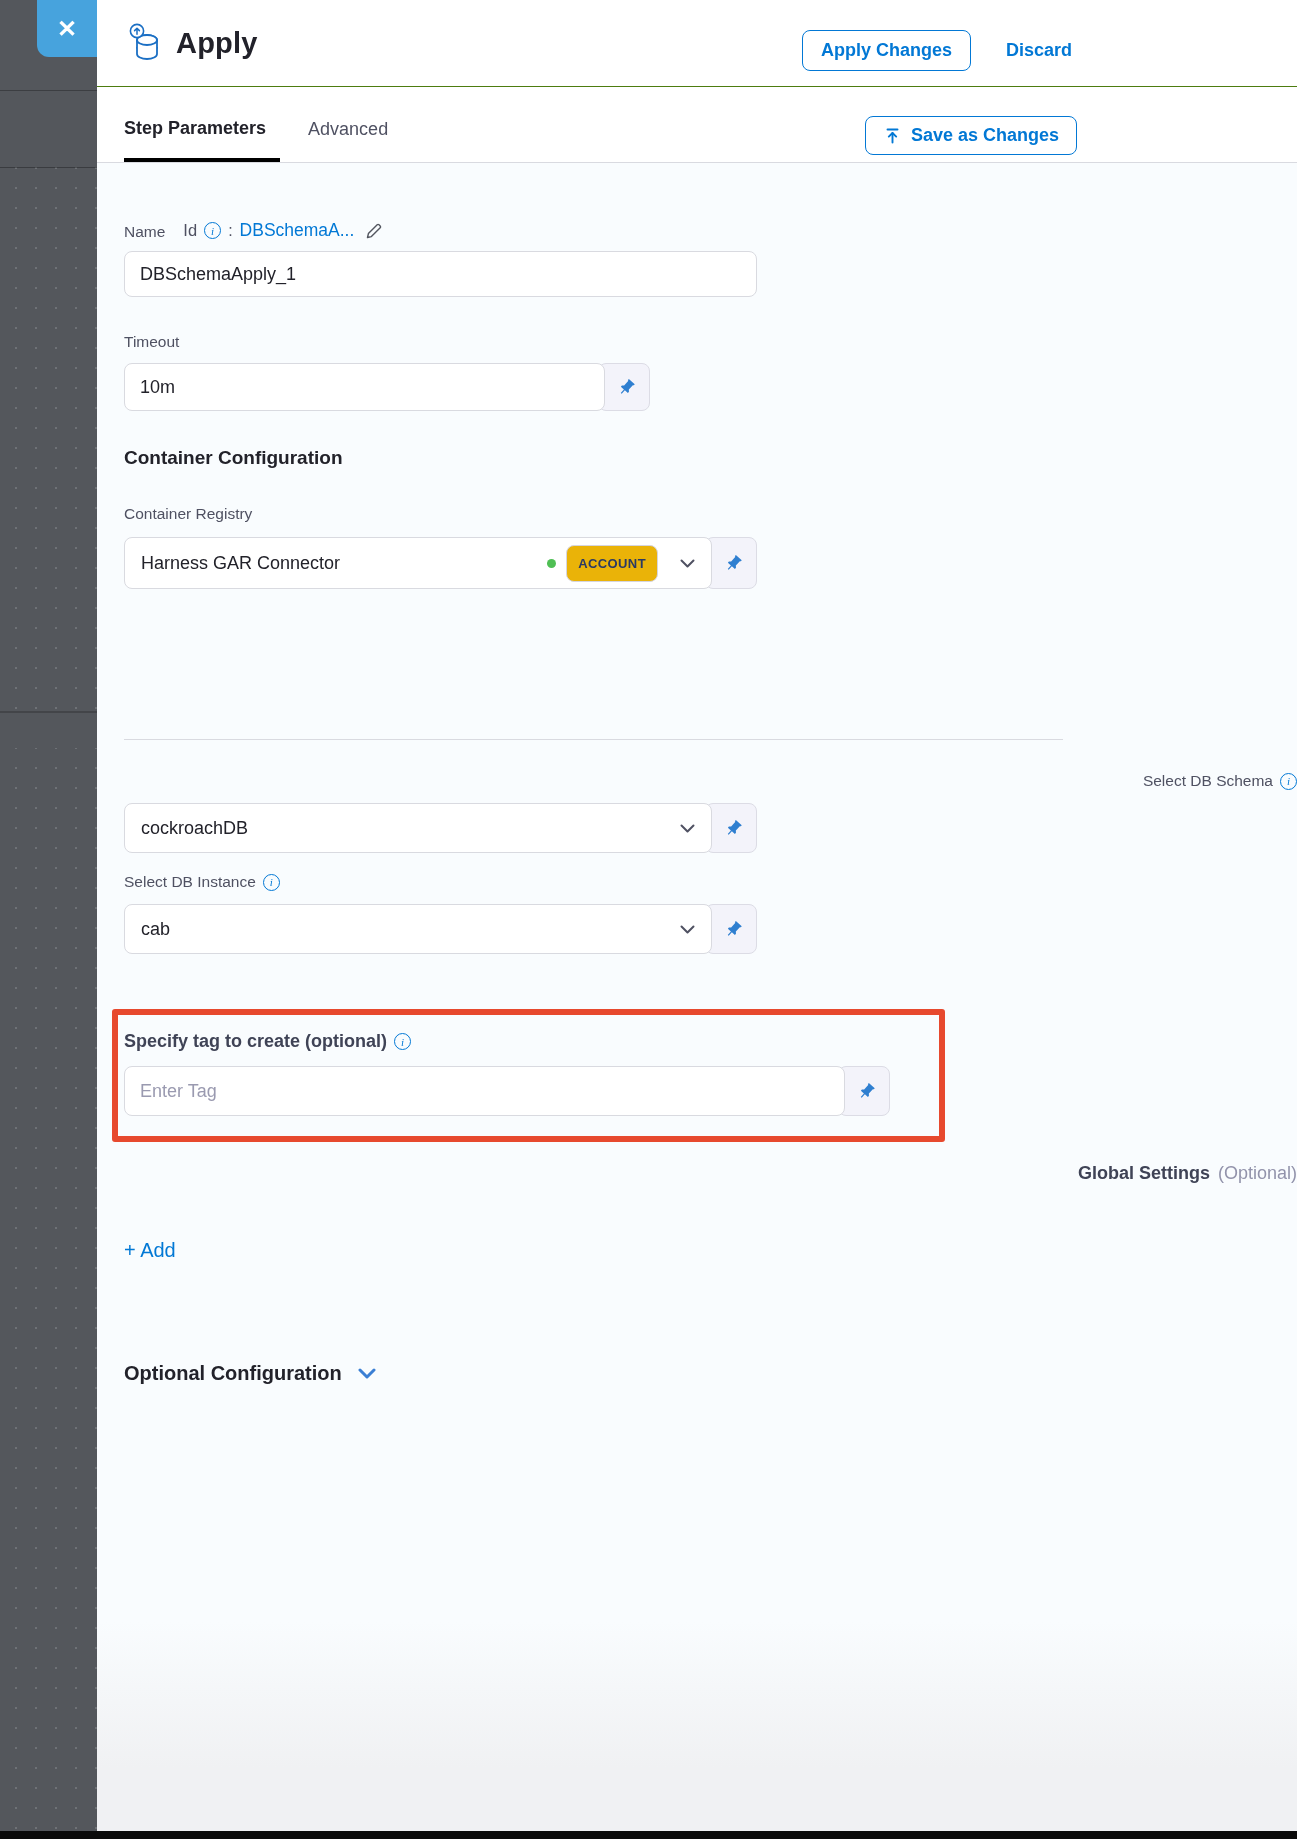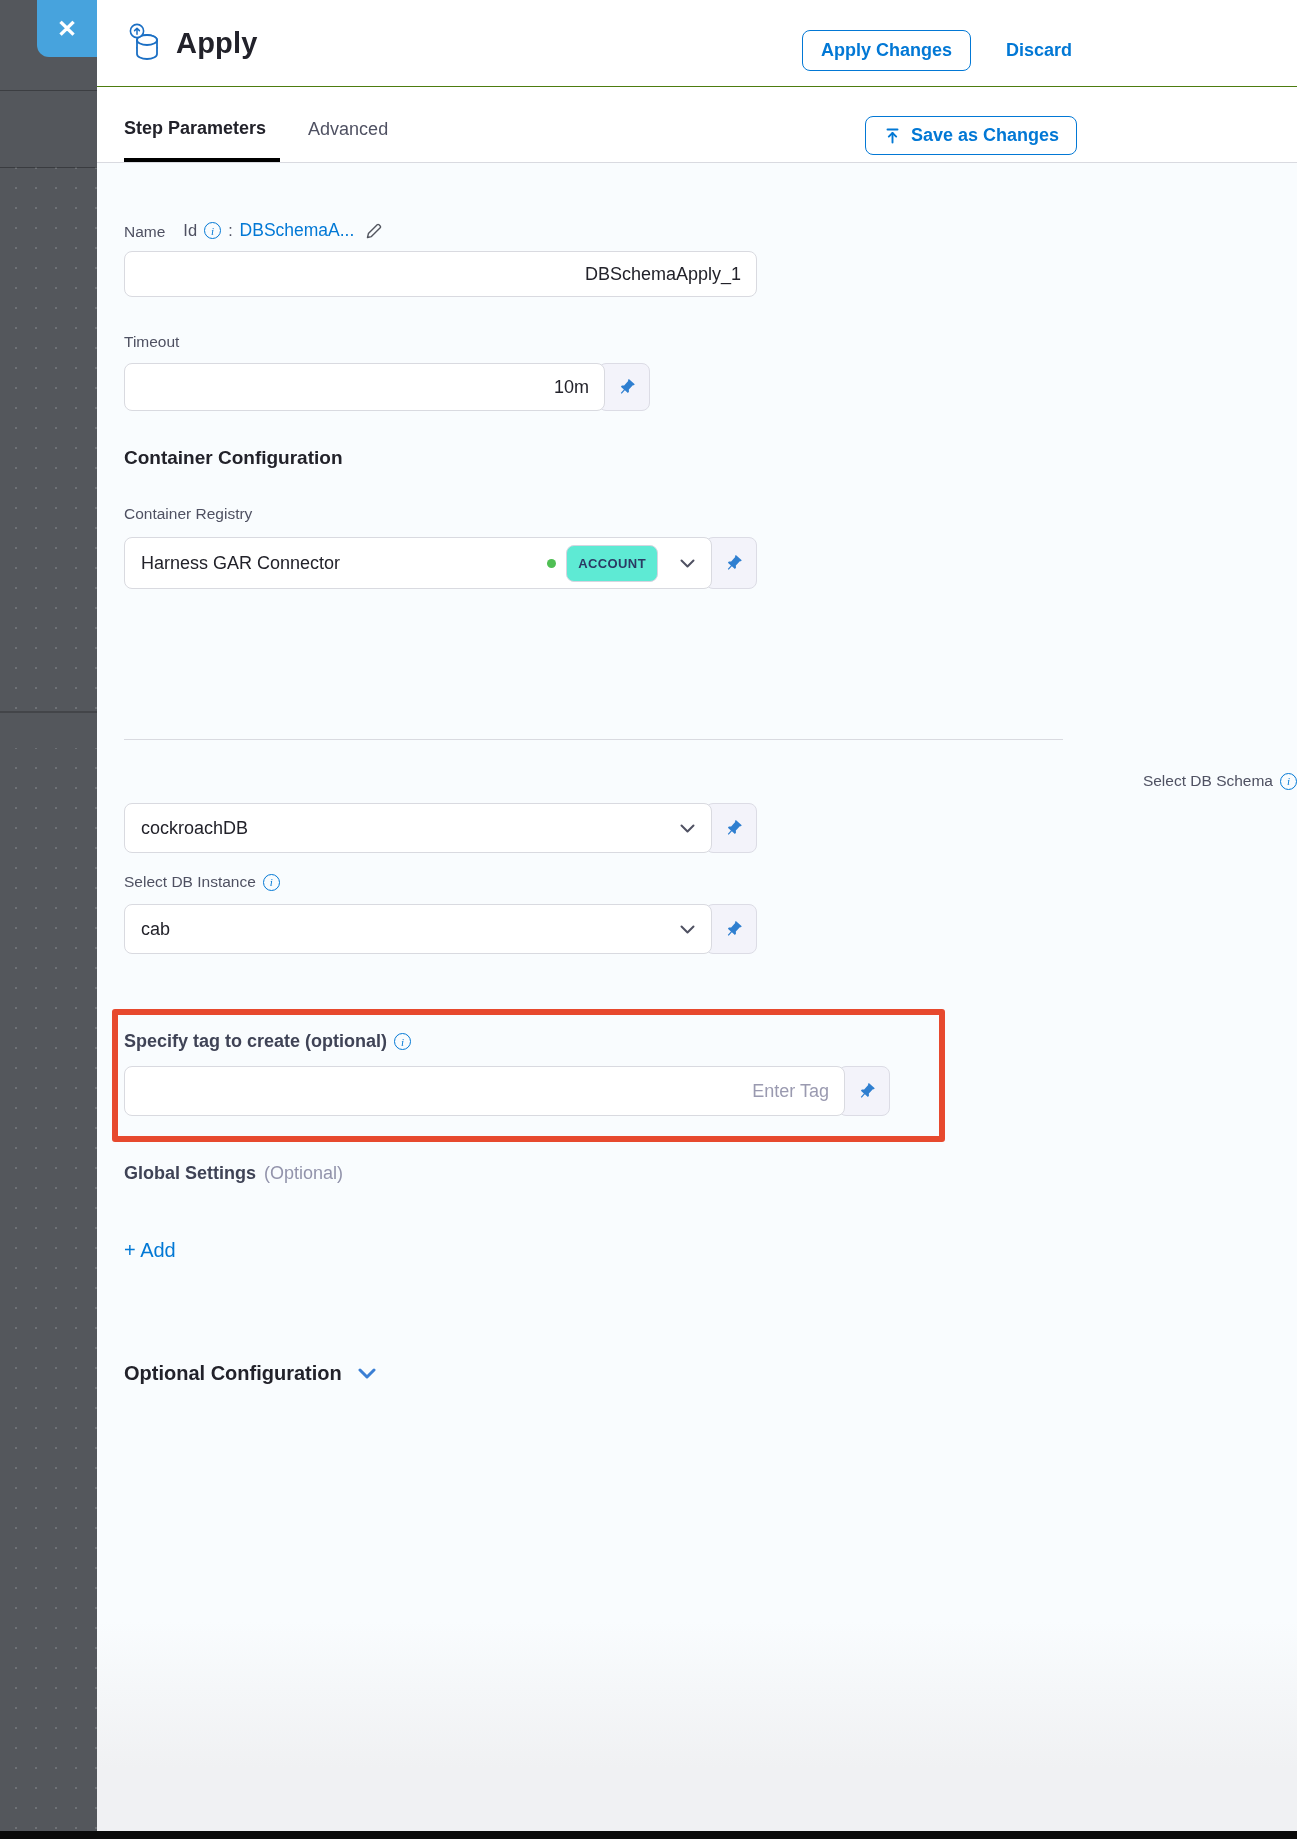--- a/index.html
+++ b/index.html
@@ -56,62 +56,62 @@
   .field-label { font-size:15.5px; color:#4f5162; }
   .label-row { display:flex; align-items:center; gap:7px; }
 
   .name-row { width:633px; display:flex; align-items:flex-end; height:22px;gap:18px; }
   .id-group { display:flex; align-items:center; gap:7px; }
   .id-value { color:#0278d5; font-size:17.5px; font-weight:500; }
   .id-colon { color:#4f5162; font-size:16px; }
 
   .text-input {
     display:block; background:#fff; border:1px solid #d9dae0; border-radius:8px;
-    font-size:18px; color:#22222a; padding:0 15px; font-family:inherit; outline:none;text-align:right;
+    font-size:18px; color:#22222a; padding:0 15px; font-family:inherit; outline:none;
   }
   .text-input::placeholder { color:#9a9ab0; }
 
   .igroup { position:relative; }
   .pinbox {
     position:absolute; right:0; top:0; bottom:0; width:52px;
     background:#f3f3fa; border:1px solid #dcdce5; border-radius:8px;
     display:flex; align-items:center; justify-content:flex-end; padding-right:13px; cursor:pointer;
   }
   .ibox {
     position:relative; z-index:1; width:calc(100% - 45px); height:100%;
     background:#fff; border:1px solid #d9dae0; border-radius:8px;
     display:flex; align-items:center; padding:0 16px; font-size:18px; color:#22222a; cursor:pointer;
   }
   .ibox .chev { margin-left:auto; }
 
   .section-heading { font-size:19px; font-weight:bold; color:#22222a; }
 
   .scope-badge {
     font-size:13px; font-weight:bold; color:#2b3a63; letter-spacing:.4px;
-    background:#5eead4; border:1px solid #d5d5e0; border-radius:8px; padding:10px 11px;
+    background:#eab308; border:1px solid #d5d5e0; border-radius:8px; padding:10px 11px;
   }
   .green-dot { width:9px; height:9px; border-radius:50%; background:#4fbf54; }
 
   .divider { width:939px; height:1px; background:#d9dae0; border:none; }
 
   .info-icon {
     display:inline-flex; align-items:center; justify-content:center;
     width:17px; height:17px; border:1.4px solid #0278d5; border-radius:50%;
     color:#0278d5; font-size:11px; font-style:italic; font-family:"Liberation Serif",serif;
     flex:none; cursor:pointer;
   }
 
   .red-box {
     margin-left:-12px; width:833px;
     border:6px solid #e7492e; border-radius:3px;
     padding:16px 49px 20px 6px;
   }
   .tag-label { font-size:18px; font-weight:bold; color:#3f4356; }
 
-  .gs-row { display:flex; align-items:baseline; gap:8px; }
+  .gs-row { display:flex; align-items:baseline; gap:8px;justify-content:flex-end; }
   .gs-label { font-size:18px; font-weight:bold; color:#3f4356; }
   .gs-optional { font-size:18px; color:#9293ab; }
   .add-link { font-size:20px; color:#0278d5; font-weight:500; cursor:pointer; display:inline-block; }
 
   .oc-row { display:flex; align-items:center; gap:16px; cursor:pointer; }
   .oc-label { font-size:20px; font-weight:bold; color:#22222a; }
 
   .panel-footer-fade { position:absolute; left:0; right:0; bottom:8px; height:210px; pointer-events:none;
     background:linear-gradient(180deg, rgba(240,241,243,0) 0%, #f0f1f3 70%); }
   .bottom-bar { position:absolute; left:0; bottom:0; width:100%; height:8px; background:#0b0b0b; z-index:5; }

